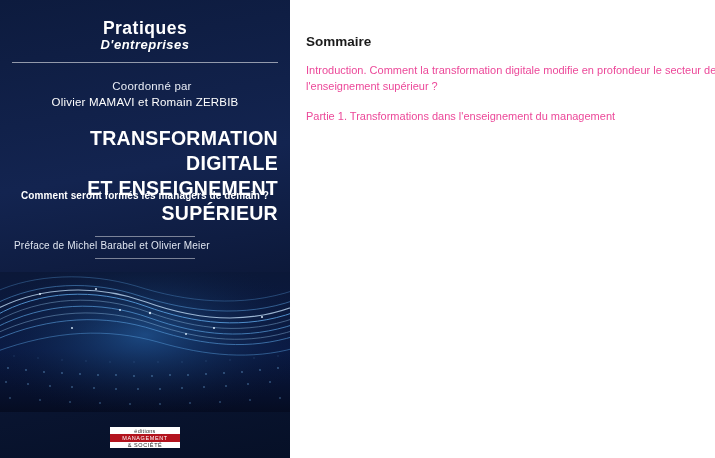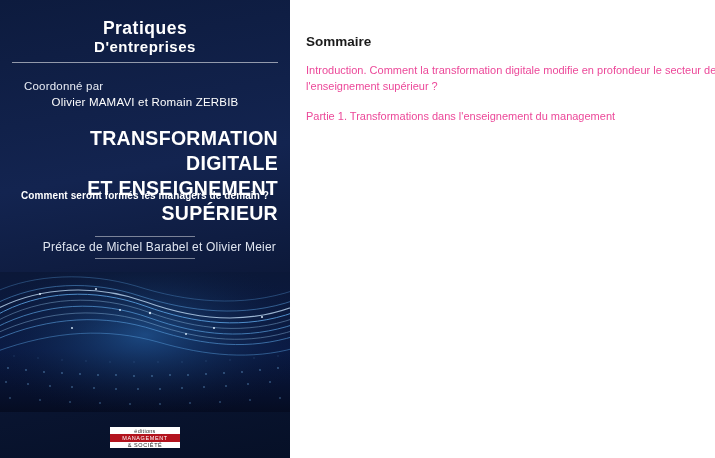--- a/index.html
+++ b/index.html
@@ -50,41 +50,42 @@
     text-align: center;
   }
   .collection .line1 {
     font-size: 17.5px;
     font-weight: bold;
     letter-spacing: 0.5px;
     color: #ffffff;
     line-height: 1.15;
   }
   .collection .line2 {
-    font-size: 15px;
+    font-size: 13px;
     font-weight: bold;
     letter-spacing: 0.5px;
     color: #ffffff;
     line-height: 1.15;
+    font-style: italic;
   }
   .collection-rule {
     position: absolute;
     top: 62px;
     left: 12px;
     right: 12px;
     height: 1px;
     background: rgba(255,255,255,0.55);
   }
 
   .coord-label {
     position: absolute;
     top: 80px;
-    left: 24px;
+    left: 32px;
     right: 18px;
-    text-align: left;
+    text-align: center;
     font-size: 11.5px;
     color: #e8ecf5;
     letter-spacing: 0.2px;
   }
   .authors {
     position: absolute;
     top: 96px;
     left: 18px;
     right: 18px;
     text-align: center;
@@ -121,22 +122,22 @@
     font-weight: bold;
     color: #ffffff;
     letter-spacing: 0.1px;
   }
 
   .preface {
     position: absolute;
     top: 240px;
     left: 14px;
     right: 14px;
-    text-align: right;
-    font-size: 12px;
+    text-align: left;
+    font-size: 10px;
     color: #dfe5f0;
     letter-spacing: 0.2px;
   }
   .preface-rule-top {
     position: absolute;
     top: 236px;
     left: 95px;
     right: 95px;
     height: 1px;
     background: rgba(255,255,255,0.45);

